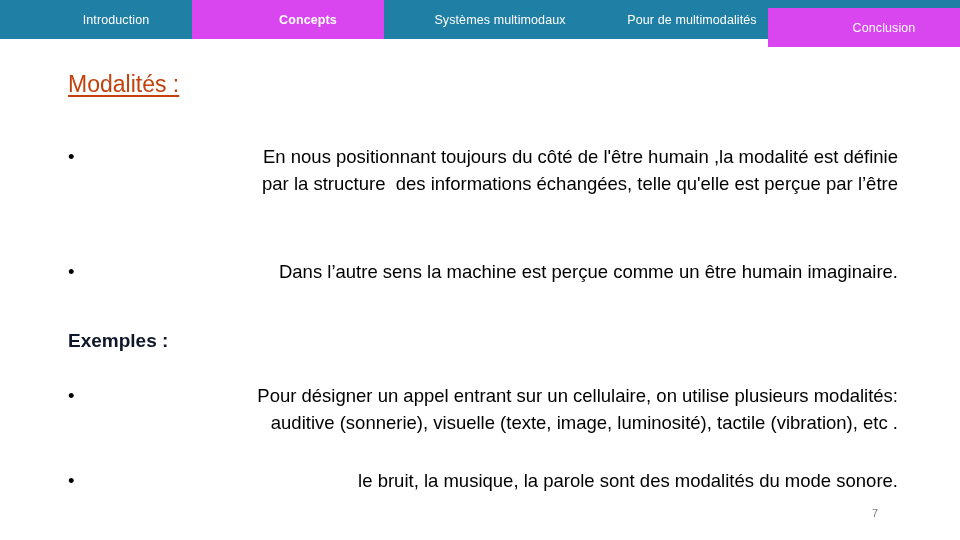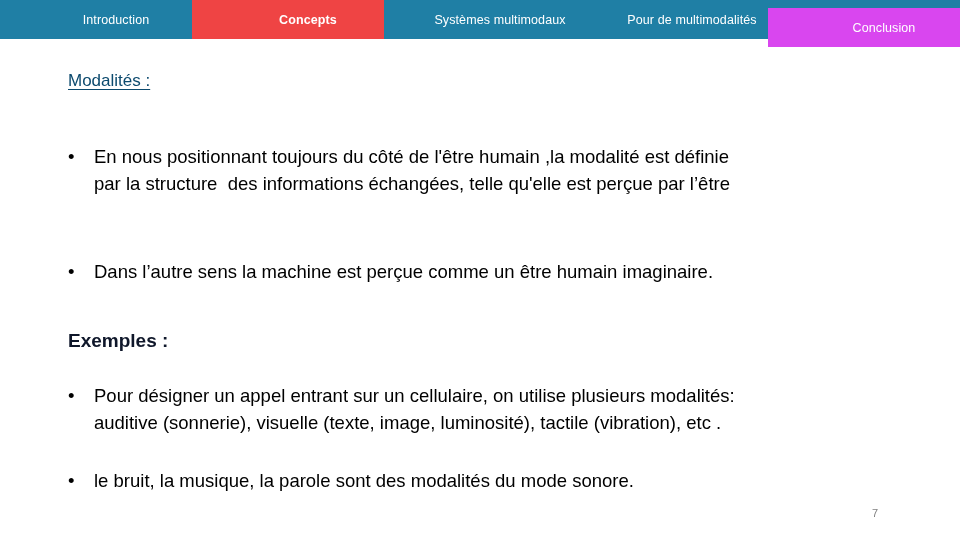--- a/index.html
+++ b/index.html
@@ -31,40 +31,40 @@
     justify-content: center;
     height: 39px;
     color: #ffffff;
     font-size: 12.5px;
     letter-spacing: 0.1px;
     white-space: nowrap;
     box-sizing: border-box;
     padding-left: 40px;
   }
   .nav-item.nav-intro      { width: 192px; background: #1F7FA5; }
-  .nav-item.nav-active     { width: 192px; background: #ef4444; font-weight: bold; }
+  .nav-item.nav-active     { width: 192px; background: #d946ef; font-weight: bold; }
   .nav-item.nav-sys        { width: 192px; background: #1F7FA5; text-align: center; }
   .nav-item.nav-types      { width: 192px; background: #1F7FA5; }
   .nav-item.nav-conclusion { width: 192px; background: #d946ef; margin-top: 8px; }
 
   
   #slide-body {
     position: absolute;
     top: 39px;
     left: 0;
     width: 960px;
     height: 501px;
   }
 
   #section-title {
     position: absolute;
     left: 68px;
     top: 32px;
-    font-size: 17px;
-    color: #0c4a6e;
+    font-size: 23px;
+    color: #c2410c;
     text-decoration: underline;
     text-underline-offset: 3px;
     white-space: nowrap;
   }
 
   .bullet-block {
     position: absolute;
     left: 68px;
     width: 830px;
     font-size: 18.5px;
@@ -81,20 +81,21 @@
     text-align: left;
     font-size: 18.5px;
     line-height: 27px;
   }
   .bullet-text {
     flex: 1 1 auto;
   }
   .bullet-line {
     display: block;
     white-space: pre;
+    text-align: right;
   }
 
   #bullet-1 { top: 104px; }
   #bullet-2 { top: 219px; }
   #subsection-title {
     position: absolute;
     left: 68px;
     top: 291px;
     font-size: 19px;
     font-weight: bold;

